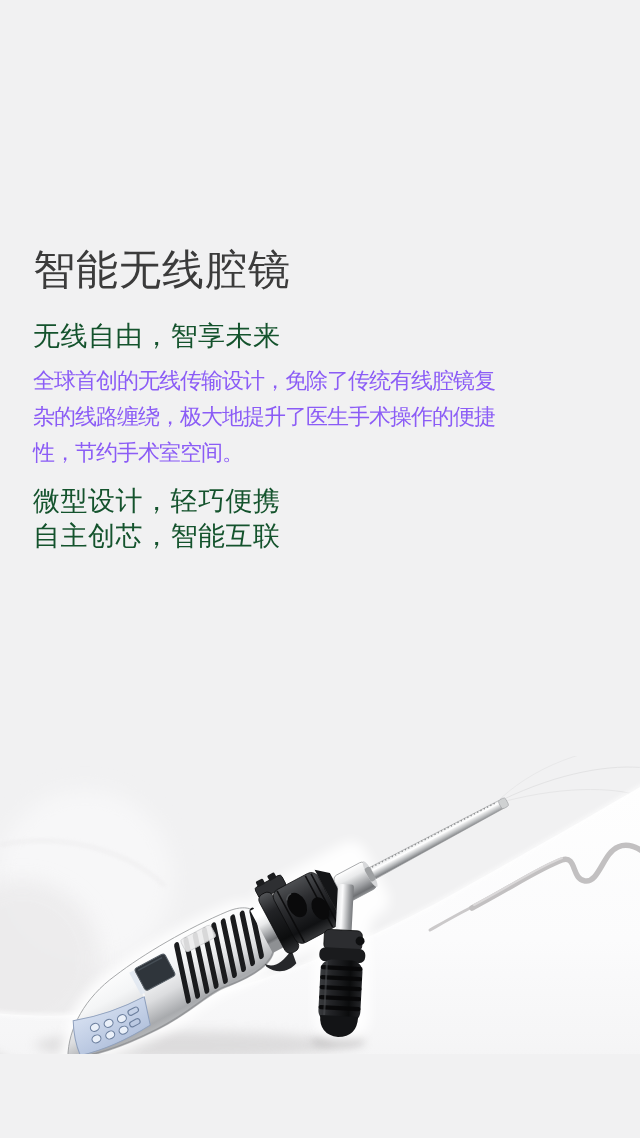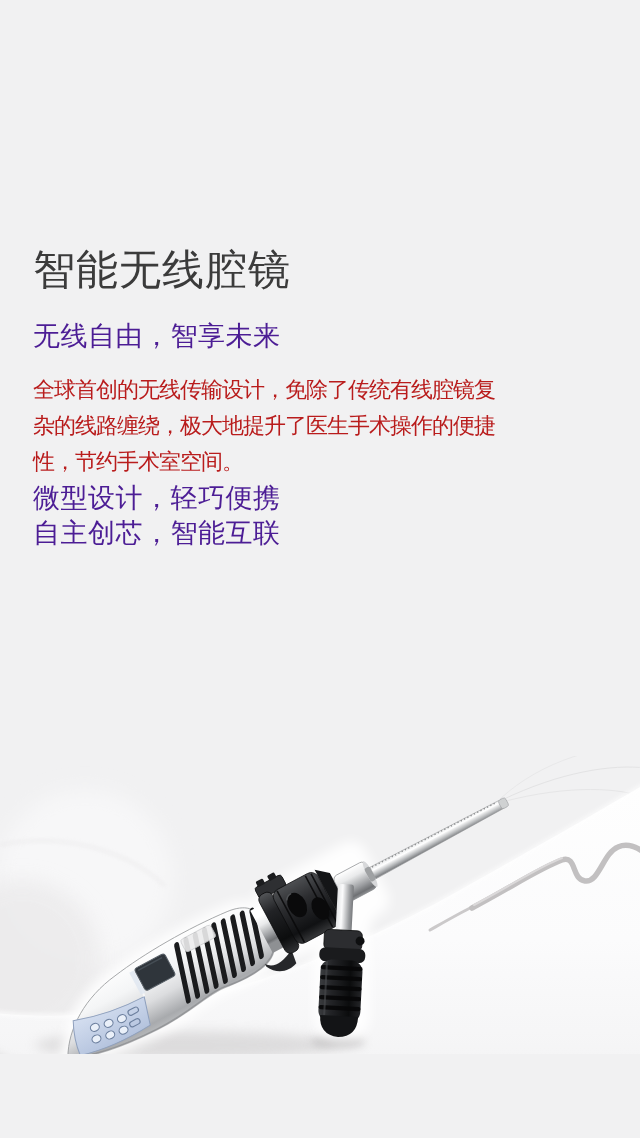--- a/index.html
+++ b/index.html
@@ -16,28 +16,28 @@
     position:absolute;left:33px;top:0;width:478px;z-index:2;
   }
   .page-title{
     margin:246px 0 0;
     font-size:42px;line-height:48px;font-weight:500;
     color:#3b3b3b;letter-spacing:1px;
   }
   .feature-heading{
     margin:26px 0 0;
     font-size:27px;line-height:32px;font-weight:400;
-    color:#4c1d95;letter-spacing:0.5px;
-  }
-  section.f2 .feature-heading{margin-top:2px;}
+    color:#14532d;letter-spacing:0.5px;
+  }
+  section.f2 .feature-heading{margin-top:14px;}
   section.f3 .feature-heading{margin-top:3px;}
   .feature-body{
-    margin:20px 0 0;
+    margin:11px 0 0;
     font-size:22px;line-height:36px;font-weight:400;
-    color:#b91c1c;letter-spacing:-1px;
+    color:#8b5cf6;letter-spacing:-1px;
     white-space:pre-line;
   }
   .product-figure{
     position:absolute;left:0;top:756px;width:640px;height:382px;z-index:1;
   }
 </style>
 </head>
 <body>
 
 <div class="screen">

